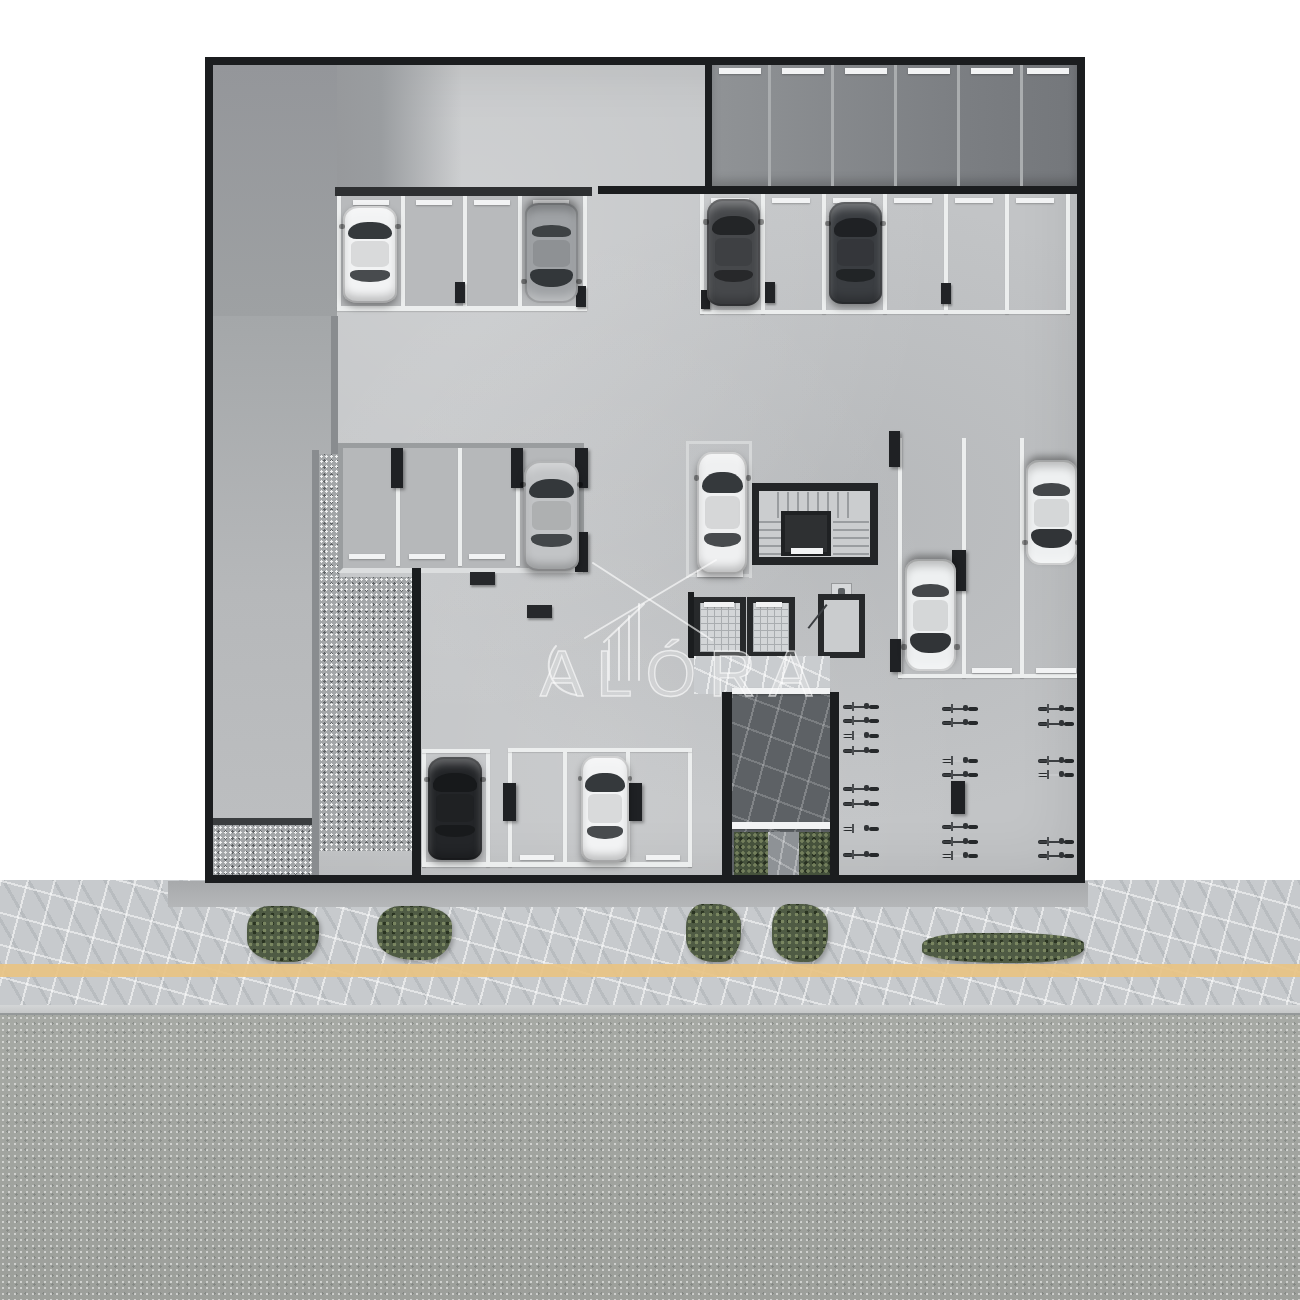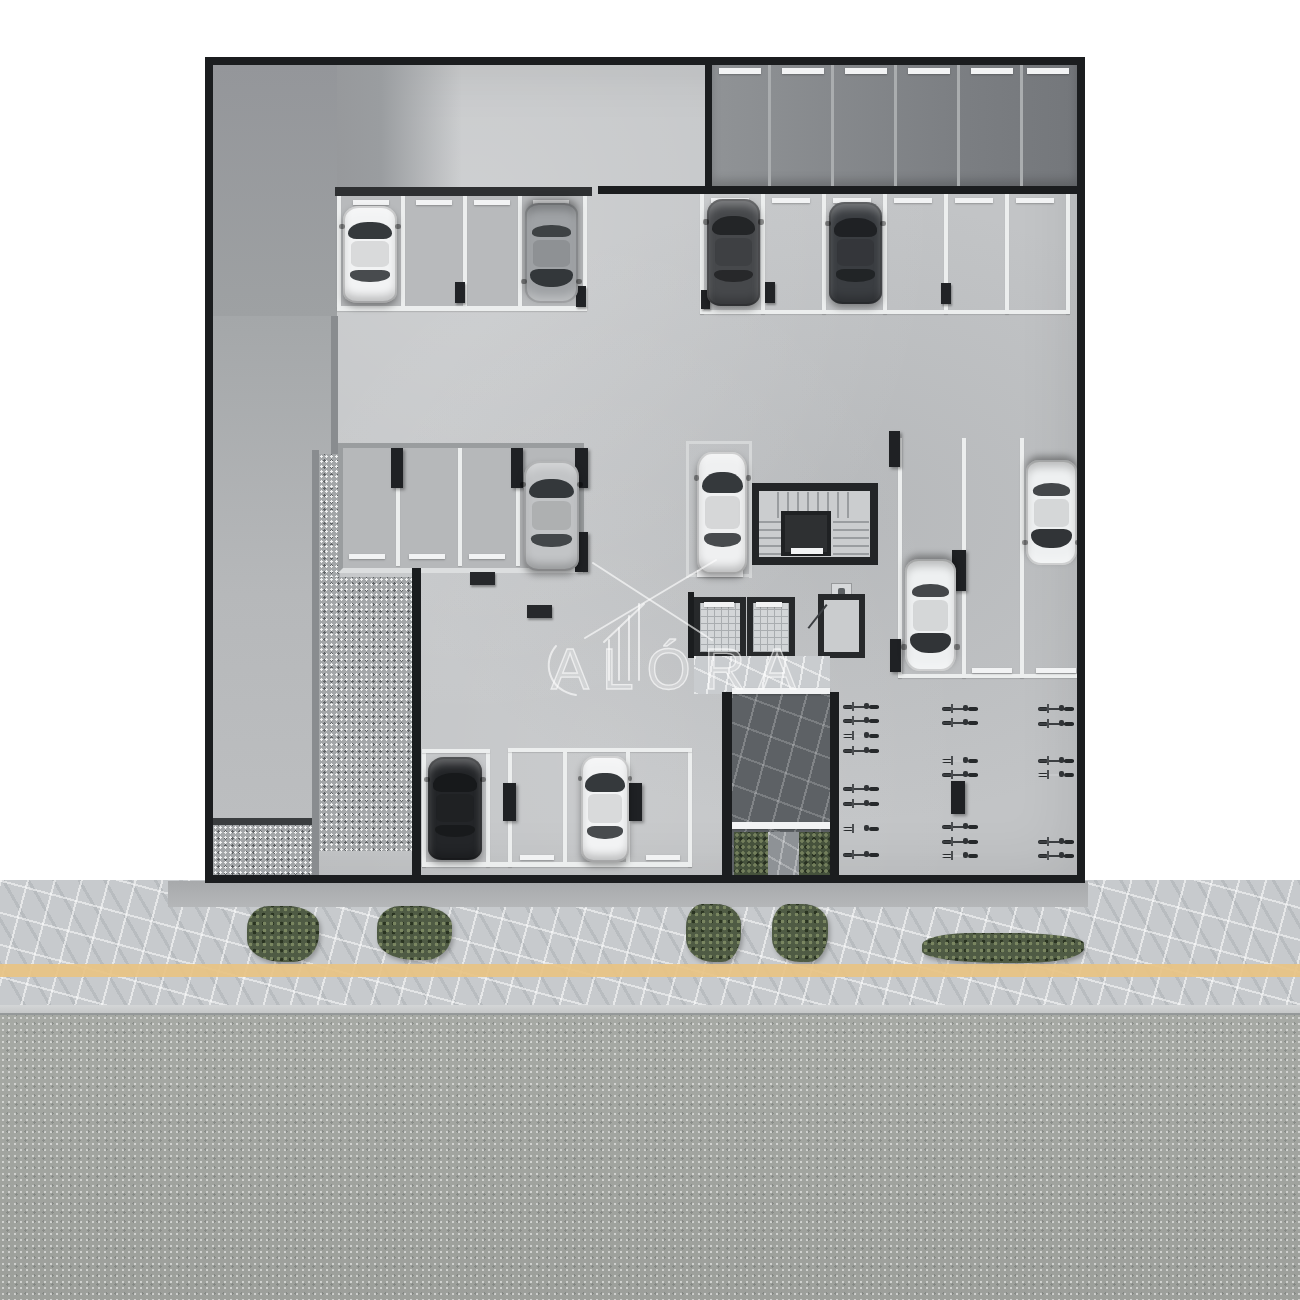--- a/index.html
+++ b/index.html
@@ -102,21 +102,21 @@
   .bike{width:36px;height:9px;}
   .bike i{position:absolute;display:block;}
   .bk-f{left:0;top:3.5px;width:36px;height:2px;background:#3b3e41;}
   .bike.lite .bk-f{background:#c6c8ca;}
   .bk-w1{left:0;top:2.5px;width:10px;height:4px;border-radius:2px;background:#26292b;}
   .bk-w2{right:0;top:2.5px;width:10px;height:4px;border-radius:2px;background:#26292b;}
   .bk-h{left:9px;top:0;width:2px;height:9px;background:#4a4d50;}
   .bk-s{left:21px;top:1px;width:5px;height:6px;border-radius:2px;background:#303336;}
   
   .wm-brand{color:rgba(255,255,255,.22);-webkit-text-stroke:1.3px rgba(255,255,255,.62);
-    font-size:57px;font-weight:400;letter-spacing:13px;text-align:center;white-space:nowrap;}
+    font-size:65px;font-weight:400;letter-spacing:13px;text-align:center;white-space:nowrap;}
   .wm-tag{color:rgba(255,255,255,.60);font-size:22px;font-weight:300;letter-spacing:9px;
     text-align:center;white-space:nowrap;}
 </style>
 </head>
 <body>
 
 <div id="stage">
 
   <div class="abs flag-light" style="left:0;top:880px;width:1300px;height:130px;"></div>
   <div class="abs apron" style="left:168px;top:881px;width:920px;height:26px;"></div>

